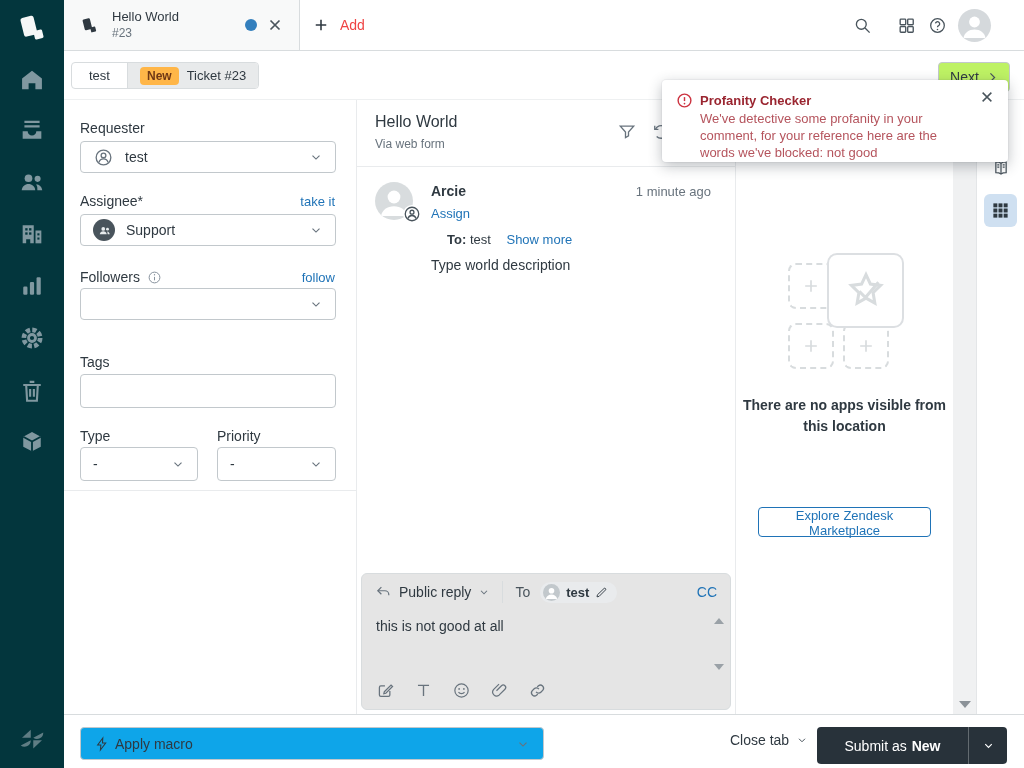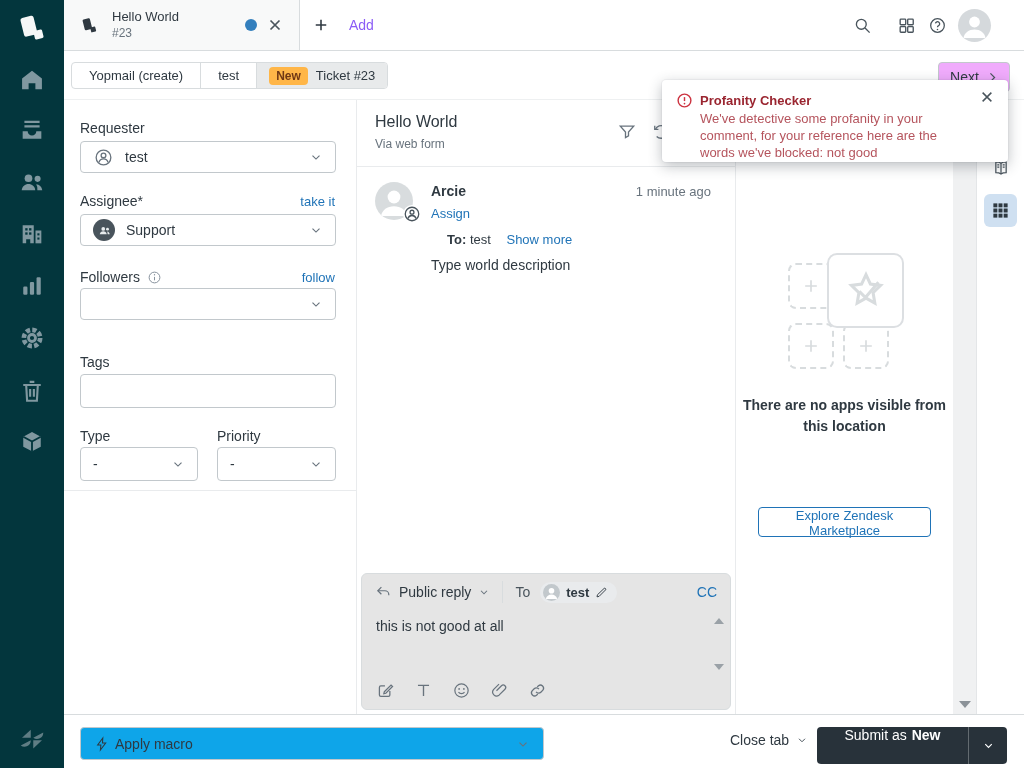--- a/index.html
+++ b/index.html
@@ -16,32 +16,32 @@
   .side-zlogo { position:absolute; left:17px; top:724px; width:30px; height:30px; color:#5f7d84; }
 
   
   .topbar { position:absolute; left:64px; top:0; width:960px; height:51px; background:#fff; border-bottom:1px solid #d8dcde; }
   .tab { position:absolute; left:0; top:0; width:236px; height:50px; background:#f8f9f9; border-right:1px solid #d8dcde; cursor:pointer; }
   .tab-ic { position:absolute; left:16px; top:16px; width:19px; height:19px; color:#2f3941; }
   .tab-title { position:absolute; left:48px; top:9px; font-size:13px; color:#2f3941; }
   .tab-sub { position:absolute; left:48px; top:26px; font-size:12px; color:#68737d; }
   .tab-dot { position:absolute; left:181px; top:19px; width:12px; height:12px; border-radius:50%; background:#337fbd; }
   .tab-close { position:absolute; left:203px; top:17px; width:16px; height:16px; color:#49545c; cursor:pointer; }
-  .add-btn { position:absolute; left:250px; top:13px; height:24px; display:flex; align-items:center; gap:21px; font-size:14px; color:#8b5cf6; cursor:pointer; }
+  .add-btn { position:absolute; left:250px; top:13px; height:24px; display:flex; align-items:center; gap:12px; font-size:14px; color:#ef4444; cursor:pointer; }
   .tb-ic { position:absolute; top:16px; width:19px; height:19px; color:#49545c; cursor:pointer; }
   .tb-search{left:789px}.tb-grid{left:833px}.tb-help{left:864px}
   .tb-avatar { position:absolute; left:894px; top:9px; width:33px; height:33px; border-radius:50%; background:#d5d9dc; overflow:hidden; cursor:pointer; }
 
   
   .crumb-row { position:absolute; left:64px; top:51px; width:960px; height:49px; background:#fff; border-bottom:1px solid #eef0f1; }
   .segmented { position:absolute; left:7px; top:11px; height:27px; display:flex; border:1px solid #d8dcde; border-radius:4px; overflow:hidden; background:#fff; }
   .seg { display:flex; align-items:center; padding:0 17px; font-size:13px; color:#2f3941; border-right:1px solid #d8dcde; cursor:pointer; }
   .seg:last-child { border-right:none; background:#e8eaeb; gap:8px; padding:0 12px; }
   .badge-new { background:#ffb648; color:#703815; font-size:12px; font-weight:bold; padding:2px 7px; border-radius:4px; }
-  .next-btn { position:absolute; left:874px; top:11px; width:72px; height:30px; border:1px solid #c2c8cc; border-radius:4px; background:#f0abfc; display:flex; align-items:center; justify-content:center; gap:8px; font-size:14px; color:#2f3941; cursor:pointer; z-index:1; }
+  .next-btn { position:absolute; left:874px; top:11px; width:72px; height:30px; border:1px solid #c2c8cc; border-radius:4px; background:#bef264; display:flex; align-items:center; justify-content:center; gap:8px; font-size:14px; color:#2f3941; cursor:pointer; z-index:1; }
 
   
   .fields { position:absolute; left:64px; top:100px; width:293px; height:614px; background:#fff; border-right:1px solid #e9ebed;padding-left:10px; }
   .f-label { position:absolute; left:16px; font-size:14px; color:#2f3941; display:flex; align-items:center; gap:7px; }
   .f-link { position:absolute; right:21px; font-size:13px; color:#1f73b7; cursor:pointer; }
   .f-select { position:absolute; left:16px; width:256px; height:32px; border:1px solid #c2c8cc; border-radius:4px; background:#fff; display:flex; align-items:center; padding:0 12px; gap:11px; font-size:14px; cursor:pointer; }
   .f-select .chev { margin-left:auto; color:#68737d; }
   .f-input { position:absolute; left:16px; width:256px; height:34px; border:1px solid #c2c8cc; border-radius:4px; background:#fff; font-size:14px; padding:0 10px; font-family:"Liberation Sans", sans-serif; }
   .avatar-dark { width:22px; height:22px; border-radius:50%; background:#49545c; display:flex; align-items:center; justify-content:center; flex:none; }
   .f-divider { position:absolute; left:0; top:390px; width:100%; height:1px; background:#e9ebed; }
@@ -98,21 +98,21 @@
   .rail { position:absolute; left:978px; top:100px; width:46px; height:614px; background:#fff; }
   .rail-book { position:absolute; left:13px; top:58px; width:20px; height:20px; color:#49545c; cursor:pointer; }
   .rail-apps { position:absolute; left:6px; top:94px; width:33px; height:33px; background:#cfe0f1; border-radius:6px; display:flex; align-items:center; justify-content:center; cursor:pointer; }
 
   
   .bottombar { position:absolute; left:64px; top:714px; width:960px; height:54px; background:#fff; border-top:1px solid #d8dcde; }
   .macro { position:absolute; left:16px; top:12px; width:464px; height:33px; border:1px solid #c2c8cc; border-radius:4px; display:flex; align-items:center; gap:5px; padding:0 13px; font-size:14px; color:#2f3941; cursor:pointer; background:#0ea5e9; }
   .macro .chev { margin-left:auto; color:#68737d; }
   .close-tab { position:absolute; left:666px; top:17px; display:flex; align-items:center; gap:7px; font-size:14px; color:#2f3941; cursor:pointer; }
   .submit-group { position:absolute; left:753px; top:12px; height:37px; display:flex; border-radius:4px; overflow:hidden; }
-  .submit-main { width:151px; background:#28323a; color:#fff; font-size:14px; border:none; display:flex; justify-content:center; gap:5px; cursor:pointer; font-family:"Liberation Sans", sans-serif; }
+  .submit-main { width:151px; background:#28323a; color:#fff; font-size:14px; border:none; display:flex; align-items:center; justify-content:center; gap:5px; cursor:pointer; font-family:"Liberation Sans", sans-serif; }
   .submit-main b { font-weight:bold; }
   .submit-caret { width:39px; background:#28323a; border:none; border-left:1px solid rgba(255,255,255,.28); color:#fff; display:flex; align-items:center; justify-content:center; cursor:pointer; }
 
   
   .notif { position:absolute; left:662px; top:80px; width:346px; height:82px; background:#fff; border-radius:4px; box-shadow:0 4px 14px rgba(47,57,65,.32), 0 0 0 1px rgba(47,57,65,.04); z-index:50; }
   .notif-ic { position:absolute; left:14px; top:12px; width:17px; height:17px; color:#cc3340; }
   .notif-title { position:absolute; left:38px; top:13px; font-size:13px; font-weight:bold; color:#9a2530; }
   .notif-msg { position:absolute; left:38px; top:30px; width:258px; font-size:13px; line-height:17px; color:#b5545d; }
   .notif-close { position:absolute; right:14px; top:10px; width:14px; height:14px; color:#49545c; cursor:pointer; }
 </style>
@@ -248,21 +248,20 @@
     <span class="tb-avatar">
       <svg viewBox="0 0 33 33">
           <circle cx="16.5" cy="13" r="5.4" fill="#fff"></circle>
           <path d="M5.5 29c1-5.3 5.3-8.4 11-8.4s10 3.1 11 8.4z" fill="#fff"></path>
         </svg>
     </span>
   </header>
 
   <div class="crumb-row">
     <div class="segmented">
-      <div class="seg">Yopmail (create)</div>
       <div class="seg">test</div>
       <div class="seg">
         <span class="badge-new">New</span>
         <span>Ticket #23</span>
       </div>
     </div>
     <div class="next-btn">
       <span>Next</span>
       <svg width="11" height="11" viewBox="0 0 16 16" stroke="#49545c" stroke-width="1.8" fill="none">
           <path d="M5 2l6 6-6 6"></path>

